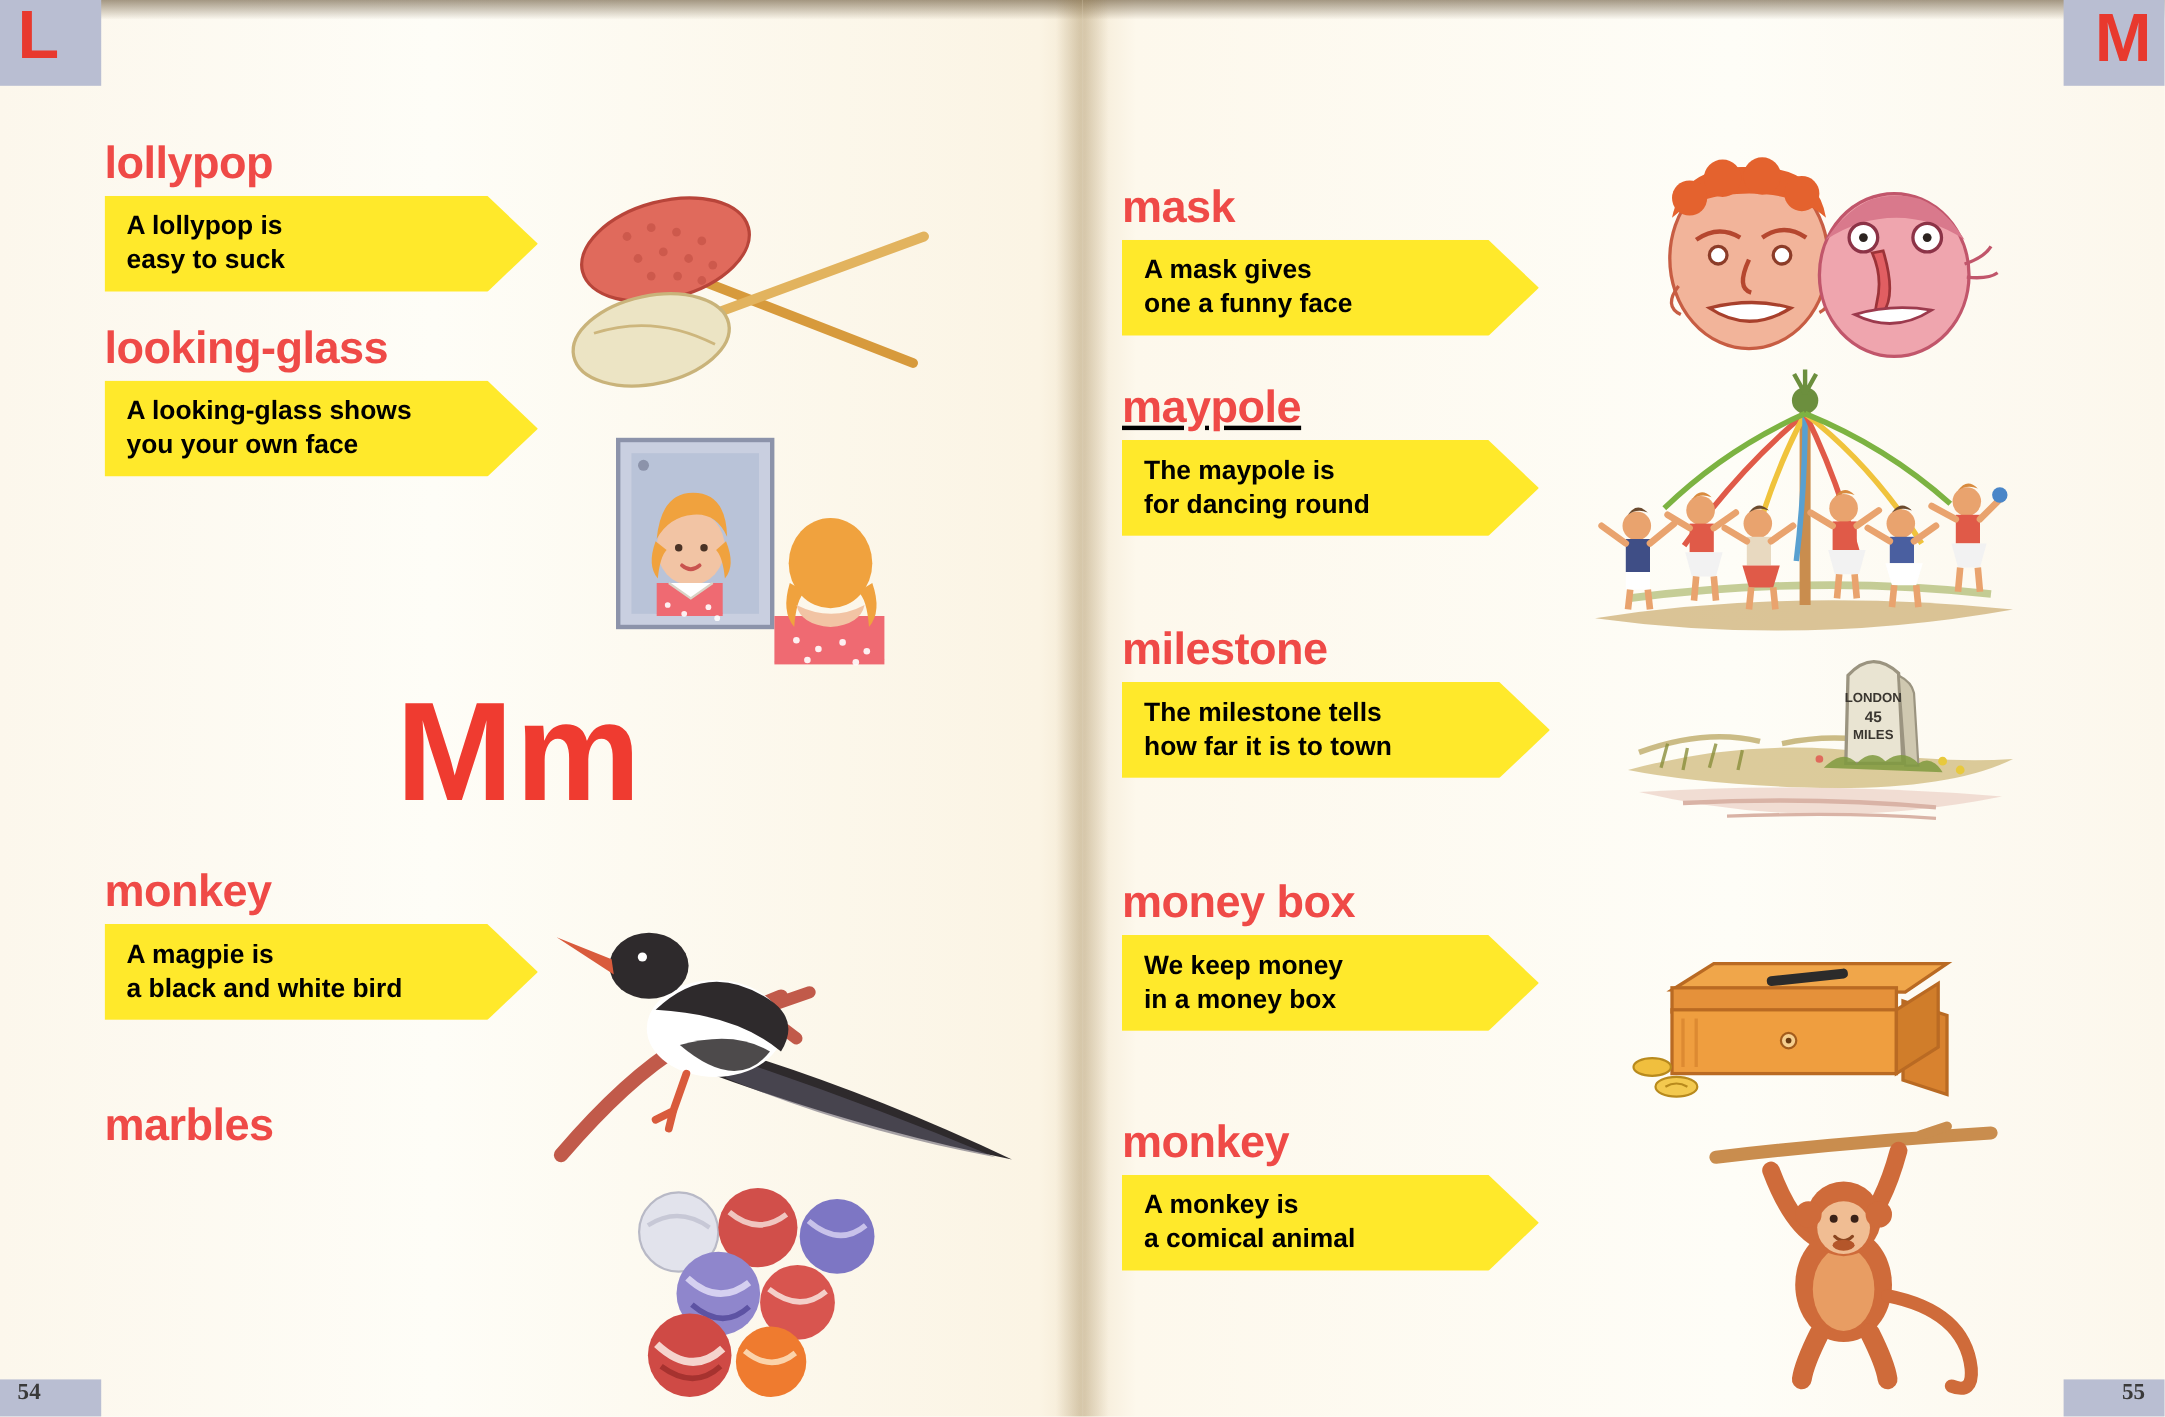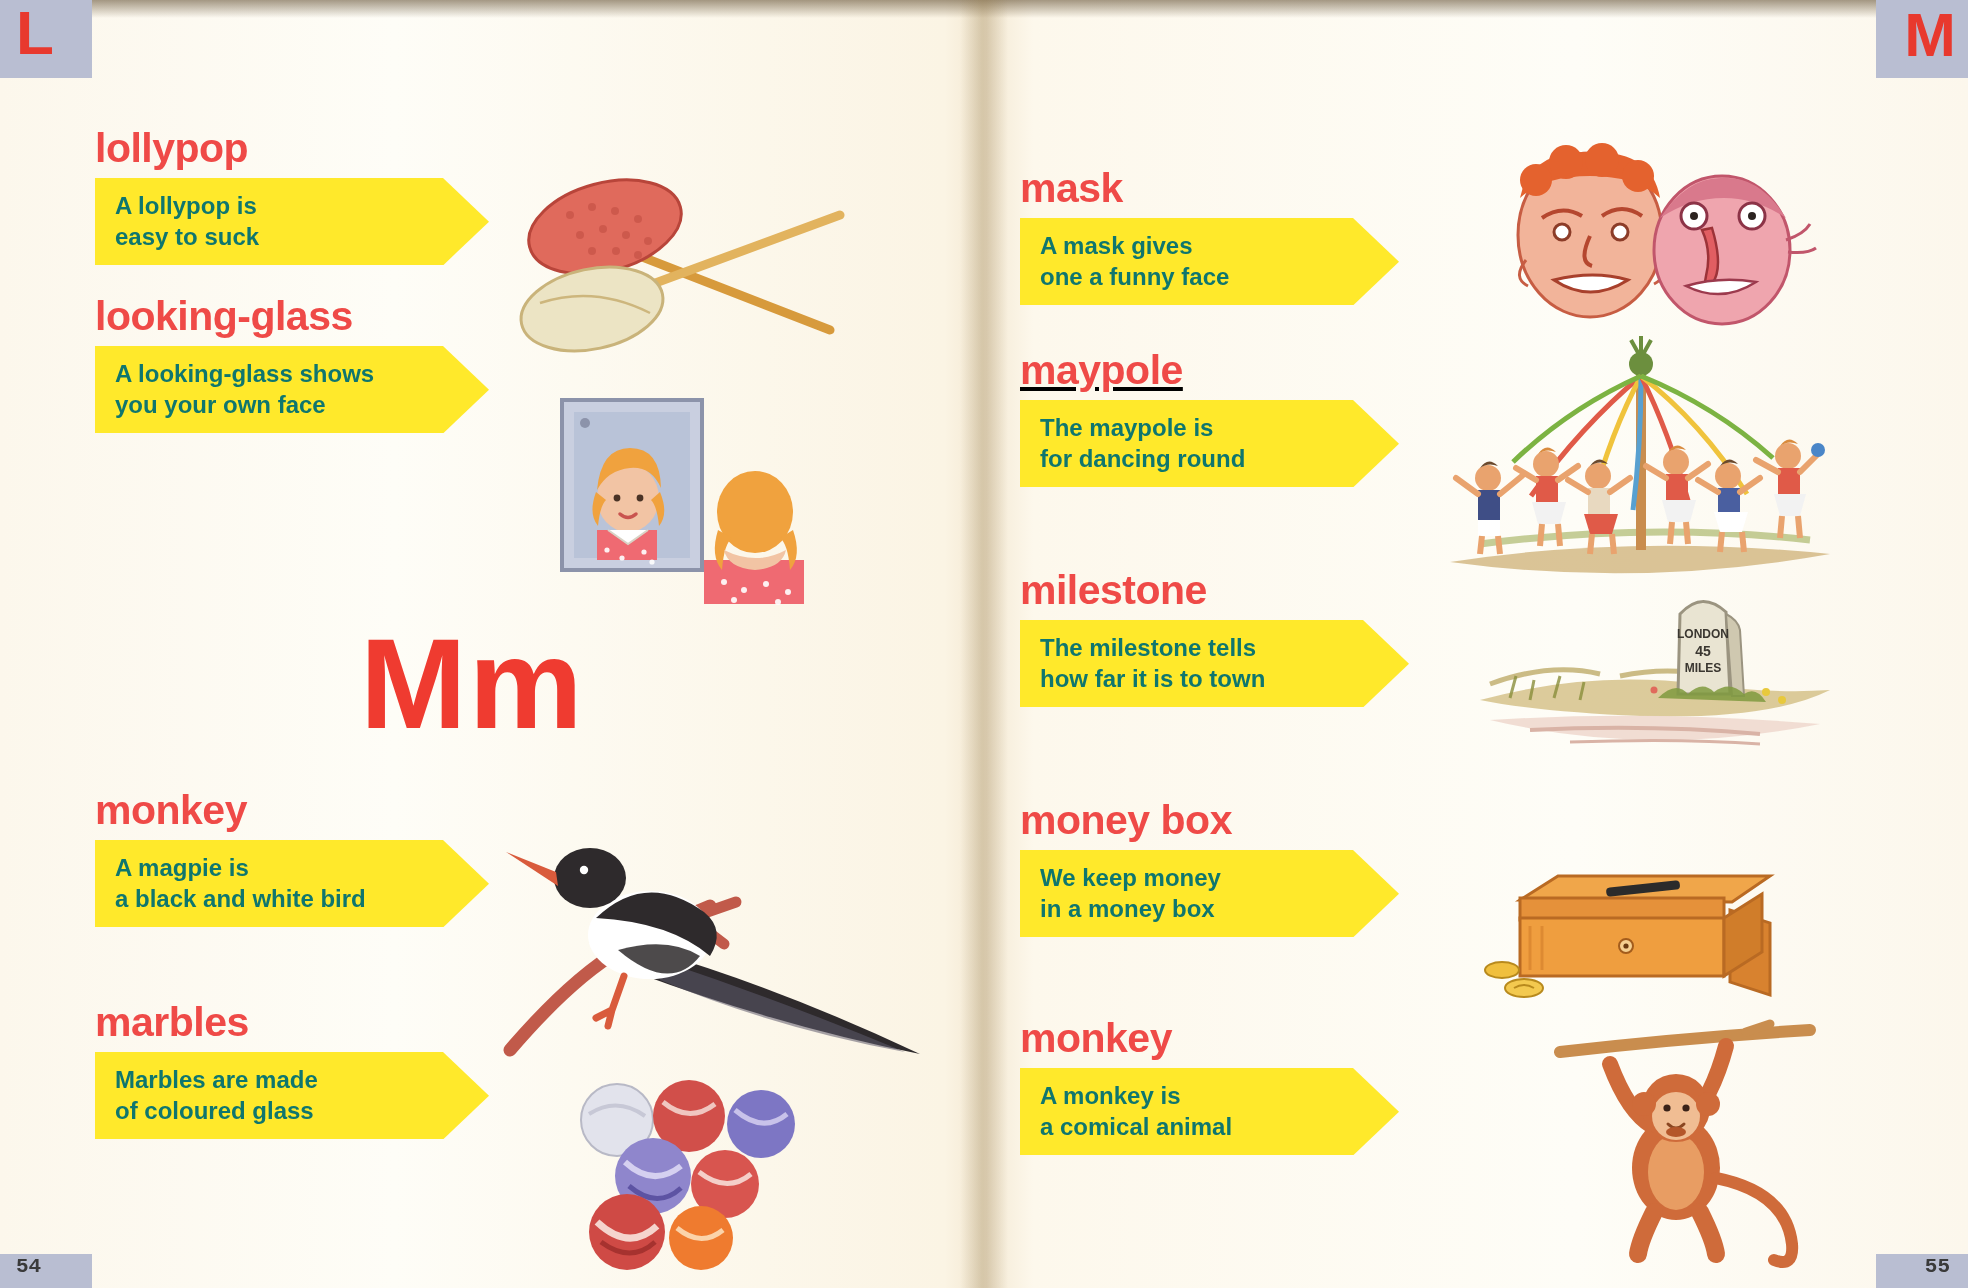--- a/index.html
+++ b/index.html
@@ -60,21 +60,21 @@
   }
   #letter-l { left: 16px; top: 2px; }
   #letter-m { right: 12px; top: 4px; }
 
   .page-num {
     position: absolute;
     bottom: 10px;
     font-size: 21px;
     font-weight: bold;
     color: #3a3a3a;
-    font-family: Liberation Mono, monospace;
+    font-family: Liberation Serif, serif;
   }
   #pnum-left { left: 16px; }
   #pnum-right { right: 18px; margin-top: 42px; }
 
   .entry { position: absolute; }
   .headword {
     font-size: 41px;
     font-weight: bold;
     color: #ef4a47;
     letter-spacing: -0.5px;
@@ -82,21 +82,21 @@
     margin-bottom: 9px;
     white-space: nowrap;
   }
   
   .banner-wrap {
     display: inline-block;
     position: relative;
   }
   .banner-shape {
     background: #ffe92b;
-    color: #0f766e;
+    color: #000000;
     font-size: 24px;
     font-weight: bold;
     line-height: 1.3;
     padding: 12px 74px 13px 20px;
     clip-path: polygon(0 0, calc(100% - 46px) 0, 100% 50%, calc(100% - 46px) 100%, 0 100%);
     white-space: pre-line;
   }
 
   
   #big-letter {
@@ -246,24 +246,20 @@
       <ellipse cx="90" cy="78" rx="36" ry="30" fill="#2e2a2c"></ellipse>
       <path d="M56 72 L6 52 L58 86z" fill="#d95b3c"></path>
       <circle cx="84" cy="70" r="4.2" fill="#ffffff"></circle>
 
       <path d="M124 176 l-12 34 M112 210 l-16 8 M112 210 l-4 16" stroke="#d95b3c" stroke-width="7" fill="none" stroke-linecap="round"></path>
     </svg>
   </div>
 
   <div class="entry" style="left:95px; top:1002px;">
     <div class="headword">marbles</div>
-    <div class="banner-wrap">
-      <div class="banner-shape" style="min-width:300px;">Marbles are made
-of coloured glass</div>
-    </div>
   </div>
 
   <div class="illus" style="left:565px; top:1080px;">
     <svg width="260" height="190" viewBox="0 0 260 190">
       <circle cx="52" cy="40" r="36" fill="#e2e3ec" stroke="#b8b9c6" stroke-width="2"></circle>
       <path d="M24 34 q28 -18 56 2" stroke="#c7c8d6" stroke-width="4" fill="none"></path>
       <circle cx="124" cy="36" r="36" fill="#d14f4a"></circle>
       <path d="M98 22 q26 22 52 2" stroke="#f0c6c0" stroke-width="5" fill="none"></path>
       <circle cx="196" cy="44" r="34" fill="#7d76c4"></circle>
       <path d="M170 30 q28 24 52 4" stroke="#c8c2ea" stroke-width="5" fill="none"></path>

